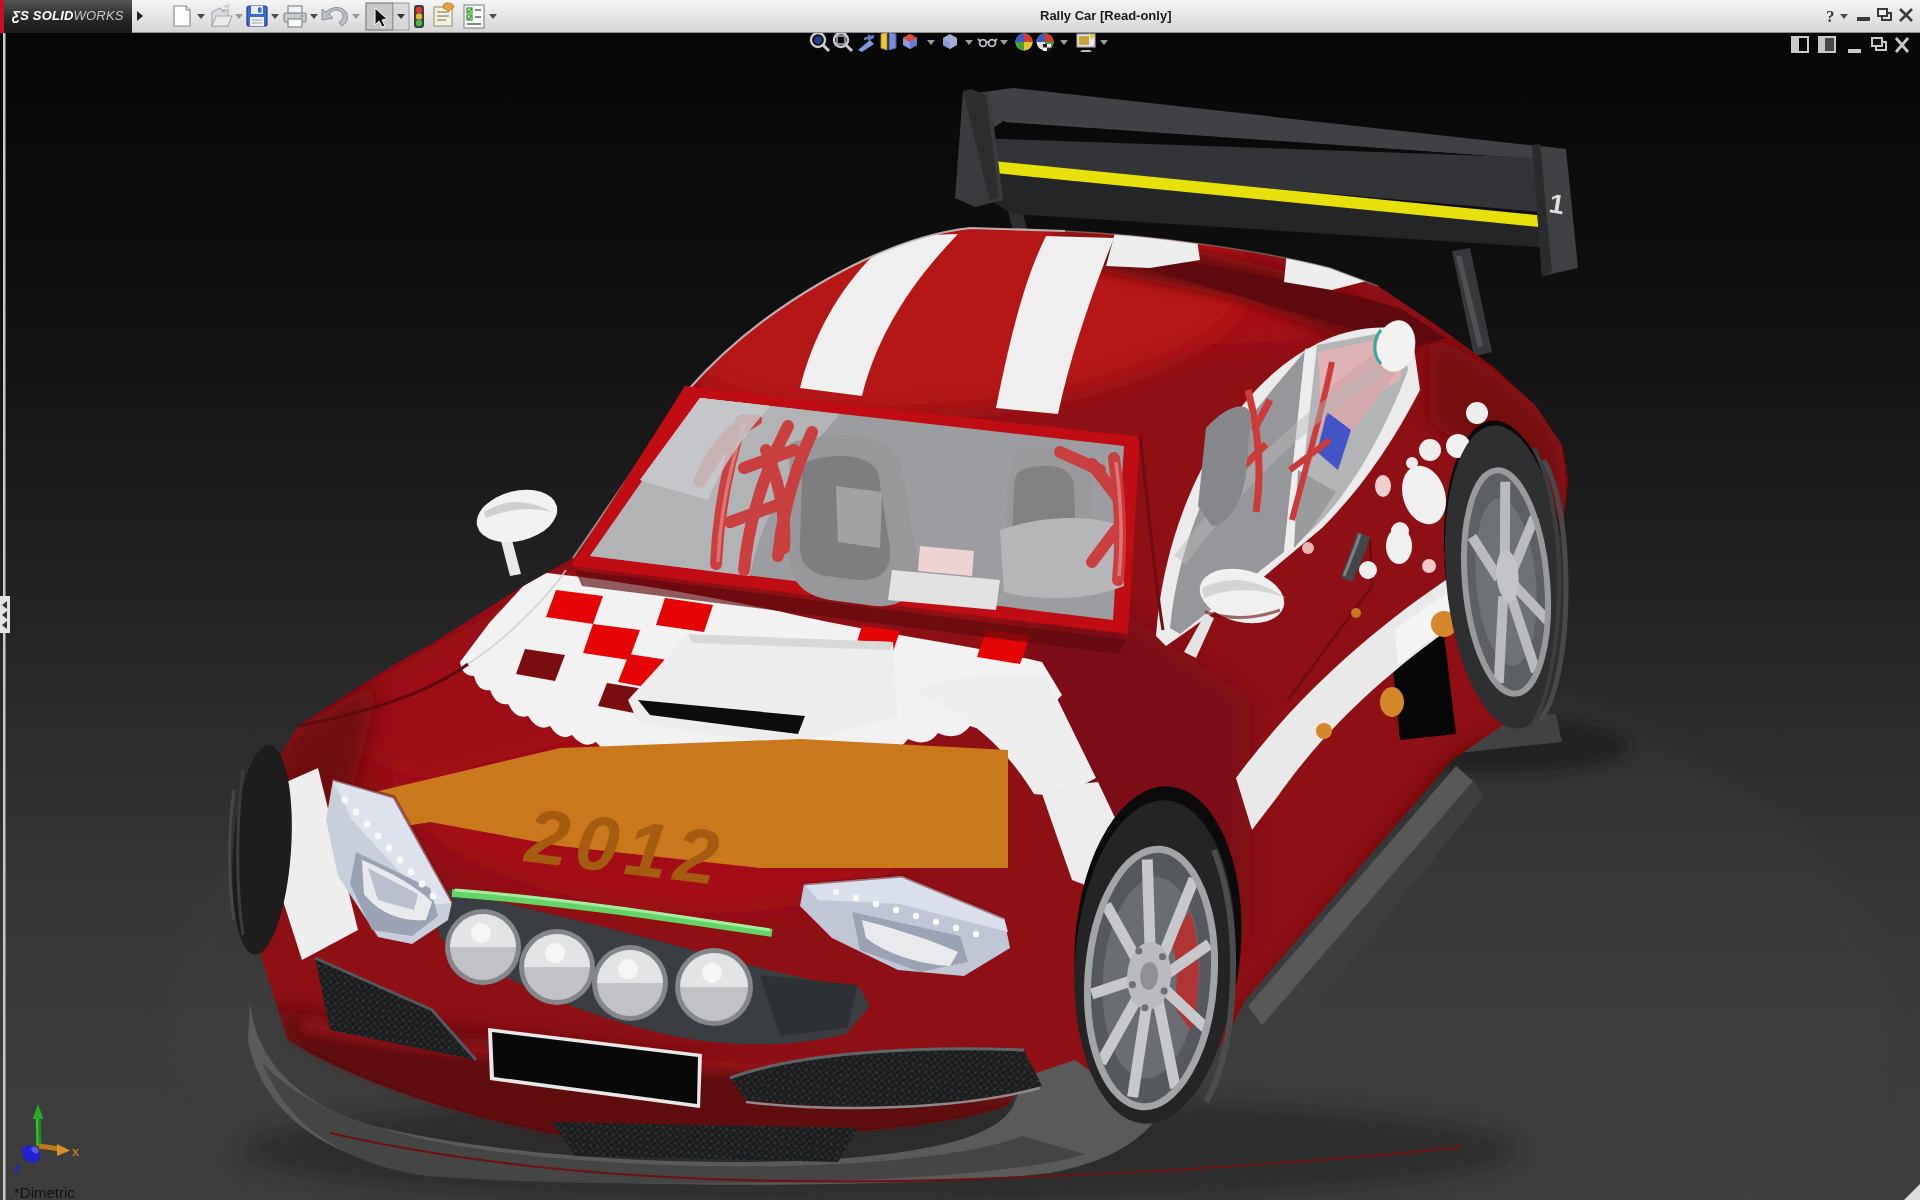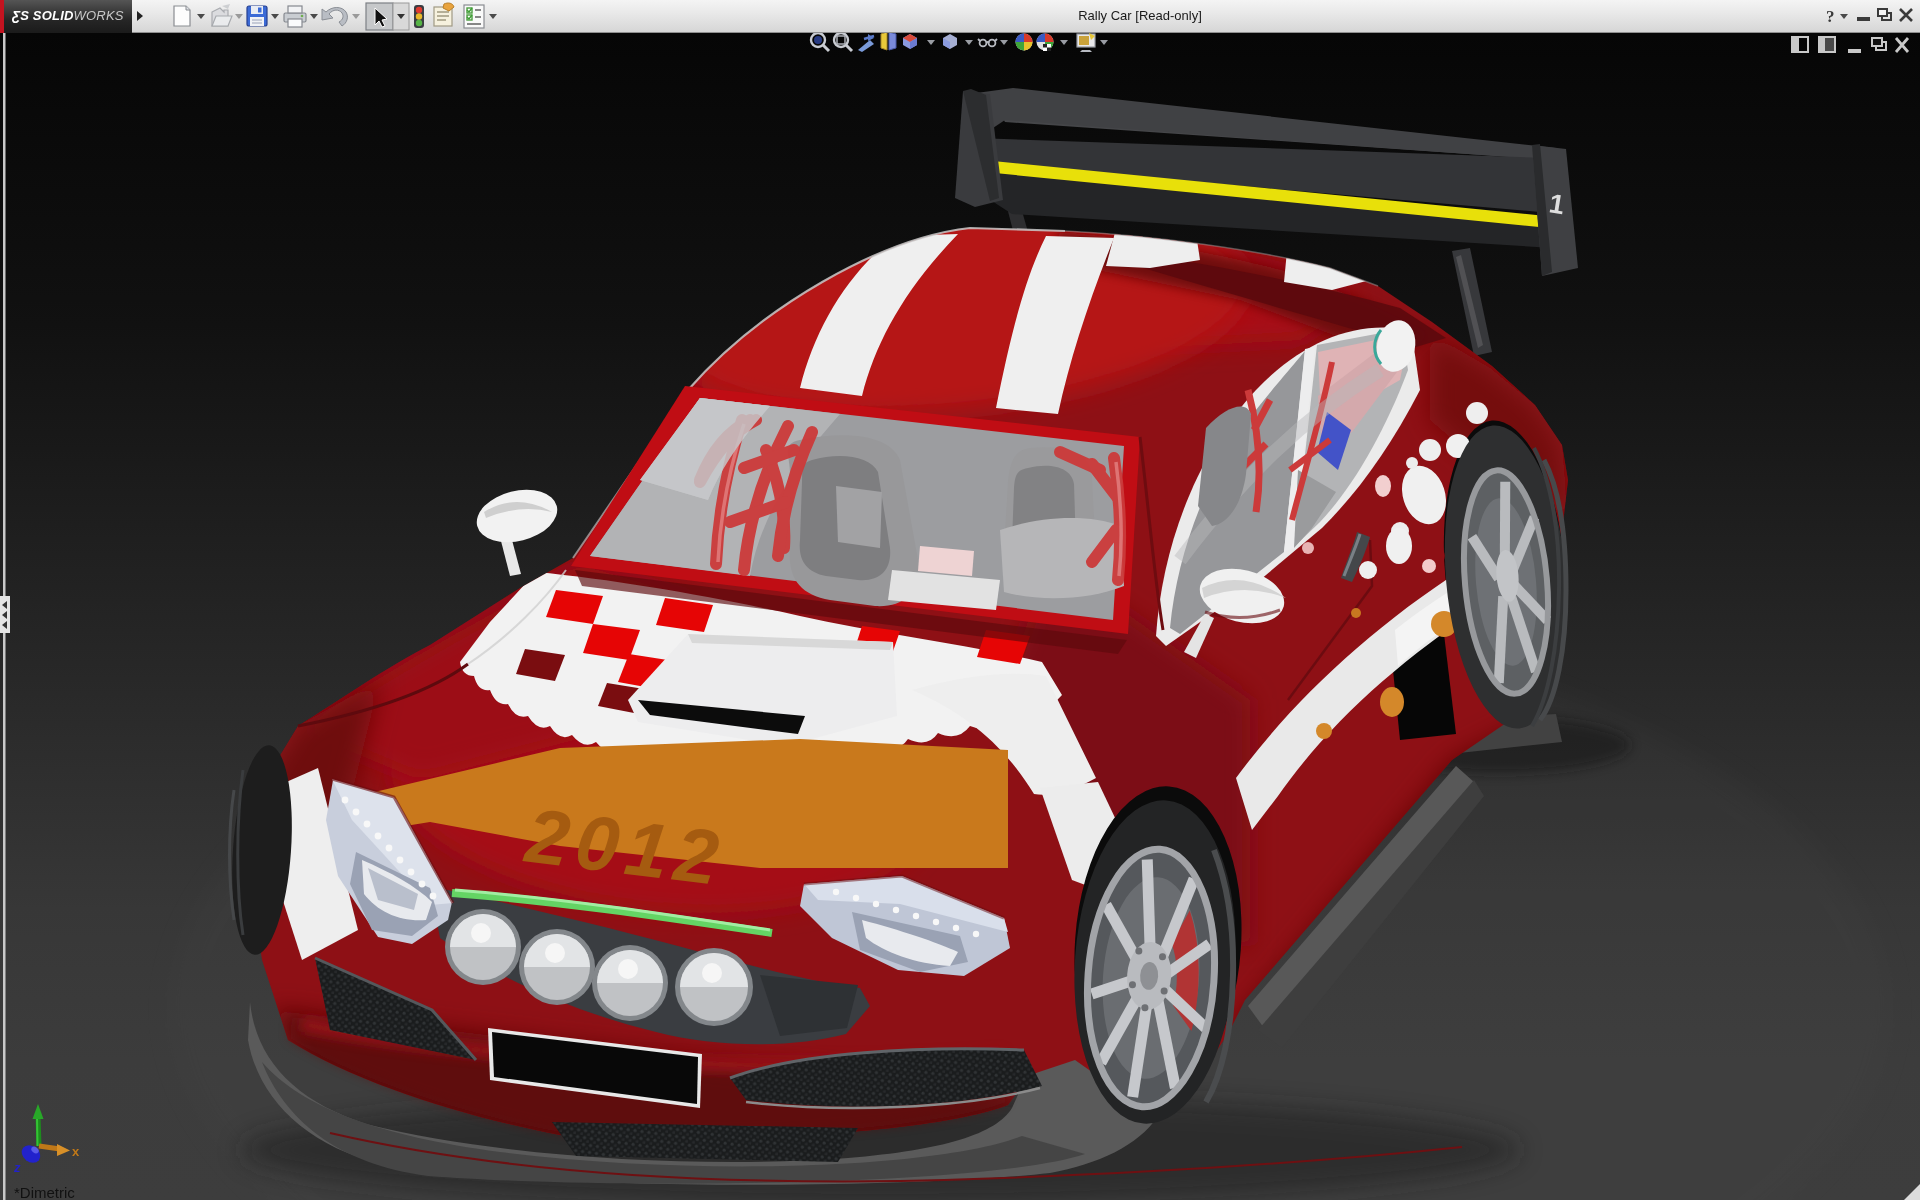--- a/index.html
+++ b/index.html
@@ -1,21 +1,21 @@
 <!DOCTYPE html>
 <html><head>
 <meta charset="utf-8">
 <style>
   html,body{margin:0;padding:0;width:1920px;height:1200px;overflow:hidden;background:#000;font-family:"Liberation Sans",sans-serif;}
   #titlebar{position:absolute;left:0;top:0;width:1920px;height:33px;background:linear-gradient(#f4f4f4,#e9e9e9 40%,#d6d6d6);border-bottom:1px solid #8f8f8f;box-sizing:border-box;}
   #logoblock{position:absolute;left:0;top:0;width:132px;height:33px;background:linear-gradient(#555,#262626 60%,#1b1b1b);}
   #redstrip{position:absolute;left:0;top:0;width:4px;height:33px;background:#c41320;}
   #swtext{position:absolute;left:12px;top:8px;color:#fff;font-size:13px;font-style:italic;font-weight:bold;letter-spacing:0.2px;white-space:nowrap;}
   #swtext .works{color:#c9c9c9;font-weight:normal;}
-  #title{position:absolute;left:1040px;top:8px;width:200px;text-align:center;font-size:13px;color:#1a1a1a;}
+  #title{position:absolute;left:1040px;top:8px;width:200px;font-size:13px;color:#1a1a1a;font-weight:bold;}
   #vp{position:absolute;left:0;top:33px;}
 </style>
 </head>
 <body>
 <div id="titlebar">
   <div id="logoblock">
       <div id="redstrip"></div>
       <div id="swtext">ƸS SOLID<span class="works">WORKS</span></div>
     </div>
   <div id="title">Rally Car [Read-only]</div>

